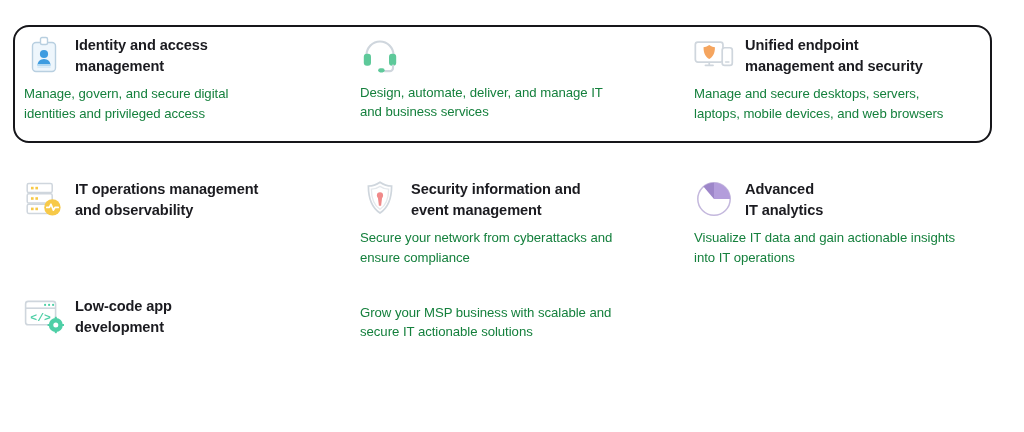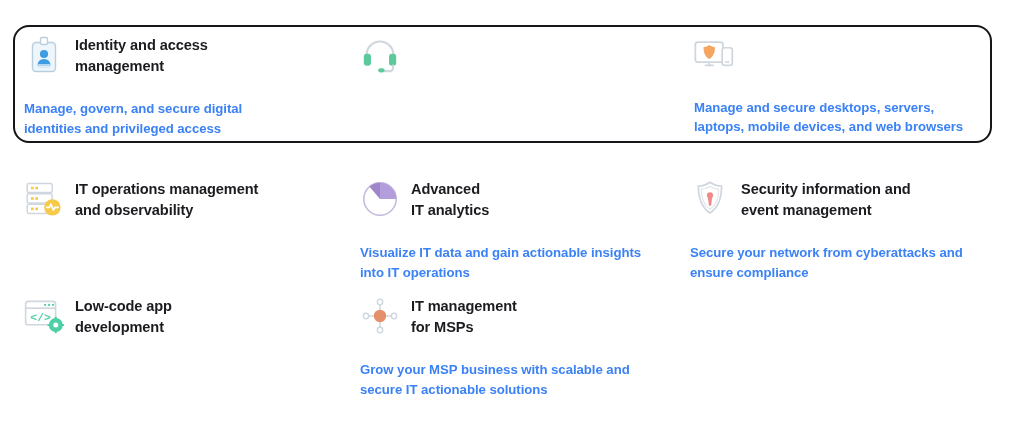--- a/index.html
+++ b/index.html
@@ -76,27 +76,26 @@
     font-size: 14.6px;
     font-weight: bold;
     line-height: 1.42;
     color: #1b1b20;
     letter-spacing: -0.1px;
     padding-top: 1px;
     white-space: pre-line;
   }
 
   .card-desc {
-    margin-top: 23px;
+    margin-top: 8px;
     font-size: 13.2px;
     line-height: 1.46;
-    color: #3b82f6;
+    color: #15803d;
     white-space: pre-line;
     letter-spacing: -0.05px;
-    font-weight: bold;
   }
 </style>
 </head>
 <body>
 
 <div class="board">
 
   <div class="highlight-frame"></div>
 
   <div class="row row-1">
@@ -125,34 +124,38 @@
         <span class="icon-wrap">
           <svg width="38" height="36" viewBox="0 0 38 36">
             <path d="M5.5 22.5v-4.5a13.5 13.5 0 0 1 27 0v4.5" fill="none" stroke="#cfd6dd" stroke-width="2.2" stroke-linecap="round"></path>
             <rect x="2.8" y="16.8" width="7.2" height="12" rx="3" fill="#5ec99a"></rect>
             <rect x="28" y="16.8" width="7.2" height="12" rx="3" fill="#5ec99a"></rect>
             <path d="M32 28.5v2.4a3.2 3.2 0 0 1-3.2 3.2h-5.4" fill="none" stroke="#cfd6dd" stroke-width="2.1" stroke-linecap="round"></path>
             <rect x="17.2" y="31.2" width="6.4" height="4.2" rx="2.1" fill="#5ec99a"></rect>
           </svg>
         </span>
       </div>
+      <div class="card-desc">Design, automate, deliver, and manage IT
+and business services</div>
     </div>
 
     <div class="card card-c">
       <div class="card-head">
         <span class="icon-wrap">
           <svg width="42" height="34" viewBox="0 0 42 34">
             <rect x="1.4" y="3.4" width="29" height="21" rx="2.6" fill="#ffffff" stroke="#cfd6dd" stroke-width="1.8"></rect>
             <path d="M12 27.8h8" stroke="#cfd6dd" stroke-width="1.8" stroke-linecap="round"></path>
             <path d="M16 24.4v3.4" stroke="#cfd6dd" stroke-width="1.8"></path>
             <path d="M16 6.6c2.4 1.7 4.6 2.2 6 2.2 0 6.6-2.3 10.4-6 12.3-3.7-1.9-6-5.7-6-12.3 1.4 0 3.6-.5 6-2.2z" fill="#f5a55f"></path>
             <rect x="29.6" y="9.4" width="10.6" height="18.6" rx="2.6" fill="#ffffff" stroke="#cfd6dd" stroke-width="1.8"></rect>
             <path d="M33.2 24.4h3.4" stroke="#cfd6dd" stroke-width="1.6" stroke-linecap="round"></path>
           </svg>
         </span>
+        <div class="card-title">Unified endpoint
+management and security</div>
       </div>
       <div class="card-desc">Manage and secure desktops, servers,
 laptops, mobile devices, and web browsers</div>
     </div>
   </div>
 
   <div class="row row-2">
 
     <div class="card card-a">
       <div class="card-head">
@@ -169,51 +172,51 @@
             <rect x="10.4" y="26.6" width="2.6" height="2.6" fill="#f7c948"></rect>
             <circle cx="27.4" cy="26.4" r="8.2" fill="#f7c948"></circle>
             <path d="M21.8 26.4h2.6l1.6-3.2 2.4 6 1.6-2.8h3.2" fill="none" stroke="#ffffff" stroke-width="1.7" stroke-linecap="round" stroke-linejoin="round"></path>
           </svg>
         </span>
         <div class="card-title">IT operations management
 and observability</div>
       </div>
     </div>
 
-    <div class="card card-c">
-      <div class="card-head">
-        <span class="icon-wrap">
-          <svg width="38" height="38" viewBox="0 0 38 38">
-            <circle cx="19" cy="19" r="16.2" fill="#ffffff" stroke="#c4b8dd" stroke-width="1.5"></circle>
-            <path d="M19 19V2.8A16.2 16.2 0 0 1 35.2 19z" fill="#b39ddb"></path>
-            <path d="M19 19 8.4 6.6A16.2 16.2 0 0 1 19 2.8z" fill="#9d86c9"></path>
-          </svg>
-        </span>
-        <div class="card-title">Advanced
-IT analytics</div>
-      </div>
-      <div class="card-desc">Visualize IT data and gain actionable insights
-into IT operations</div>
-    </div>
-
     <div class="card card-b">
       <div class="card-head">
         <span class="icon-wrap">
           <svg width="34" height="38" viewBox="0 0 34 38">
             <path d="M17 2.2c4 2.8 8.2 3.8 11.6 3.8 0 13.4-4.2 22.2-11.6 27C9.6 28.2 5.4 19.4 5.4 6c3.4 0 7.6-1 11.6-3.8z" fill="#ffffff" stroke="#cfd6dd" stroke-width="1.7"></path>
             <path d="M17 6.4c3 2.1 6.1 2.8 8.6 2.8 0 10-3.1 16.5-8.6 20.1-5.5-3.6-8.6-10.1-8.6-20.1 2.5 0 5.6-.7 8.6-2.8z" fill="none" stroke="#e4e8ec" stroke-width="1.3"></path>
             <circle cx="17" cy="15.4" r="3.1" fill="#f08a8a"></circle>
             <path d="M14.9 17.6h4.2l-1 8.2h-2.2z" fill="#f08a8a"></path>
           </svg>
         </span>
         <div class="card-title">Security information and
 event management</div>
       </div>
       <div class="card-desc">Secure your network from cyberattacks and
 ensure compliance</div>
+    </div>
+
+    <div class="card card-c">
+      <div class="card-head">
+        <span class="icon-wrap">
+          <svg width="38" height="38" viewBox="0 0 38 38">
+            <circle cx="19" cy="19" r="16.2" fill="#ffffff" stroke="#c4b8dd" stroke-width="1.5"></circle>
+            <path d="M19 19V2.8A16.2 16.2 0 0 1 35.2 19z" fill="#b39ddb"></path>
+            <path d="M19 19 8.4 6.6A16.2 16.2 0 0 1 19 2.8z" fill="#9d86c9"></path>
+          </svg>
+        </span>
+        <div class="card-title">Advanced
+IT analytics</div>
+      </div>
+      <div class="card-desc">Visualize IT data and gain actionable insights
+into IT operations</div>
     </div>
   </div>
 
   <div class="row row-3">
 
     <div class="card card-a">
       <div class="card-head">
         <span class="icon-wrap">
           <svg width="40" height="36" viewBox="0 0 40 36">
             <rect x="1.6" y="3.4" width="30" height="23.4" rx="2.6" fill="#ffffff" stroke="#cfd6dd" stroke-width="1.6"></rect>
@@ -231,39 +234,20 @@
               <rect x="37" y="26" width="3" height="2"></rect>
             </g>
           </svg>
         </span>
         <div class="card-title">Low-code app
 development</div>
       </div>
     </div>
 
     <div class="card card-b">
-      <div class="card-head">
-        <span class="icon-wrap">
-          <svg width="38" height="38" viewBox="0 0 38 38">
-            <g stroke="#cfd6dd" stroke-width="1.5">
-              <line x1="19" y1="19" x2="19" y2="6"></line>
-              <line x1="19" y1="19" x2="19" y2="32"></line>
-              <line x1="19" y1="19" x2="6" y2="19"></line>
-              <line x1="19" y1="19" x2="32" y2="19"></line>
-            </g>
-            <circle cx="19" cy="19" r="6.2" fill="#e4916b"></circle>
-            <circle cx="19" cy="5" r="2.7" fill="#ffffff" stroke="#cfd6dd" stroke-width="1.4"></circle>
-            <circle cx="19" cy="33" r="2.7" fill="#ffffff" stroke="#cfd6dd" stroke-width="1.4"></circle>
-            <circle cx="5" cy="19" r="2.7" fill="#ffffff" stroke="#cfd6dd" stroke-width="1.4"></circle>
-            <circle cx="33" cy="19" r="2.7" fill="#ffffff" stroke="#cfd6dd" stroke-width="1.4"></circle>
-          </svg>
-        </span>
-        <div class="card-title">IT management
-for MSPs</div>
-      </div>
       <div class="card-desc">Grow your MSP business with scalable and
 secure IT actionable solutions</div>
     </div>
 
     <div class="card card-c"></div>
   </div>
 
 </div>
 
 </body></html>

